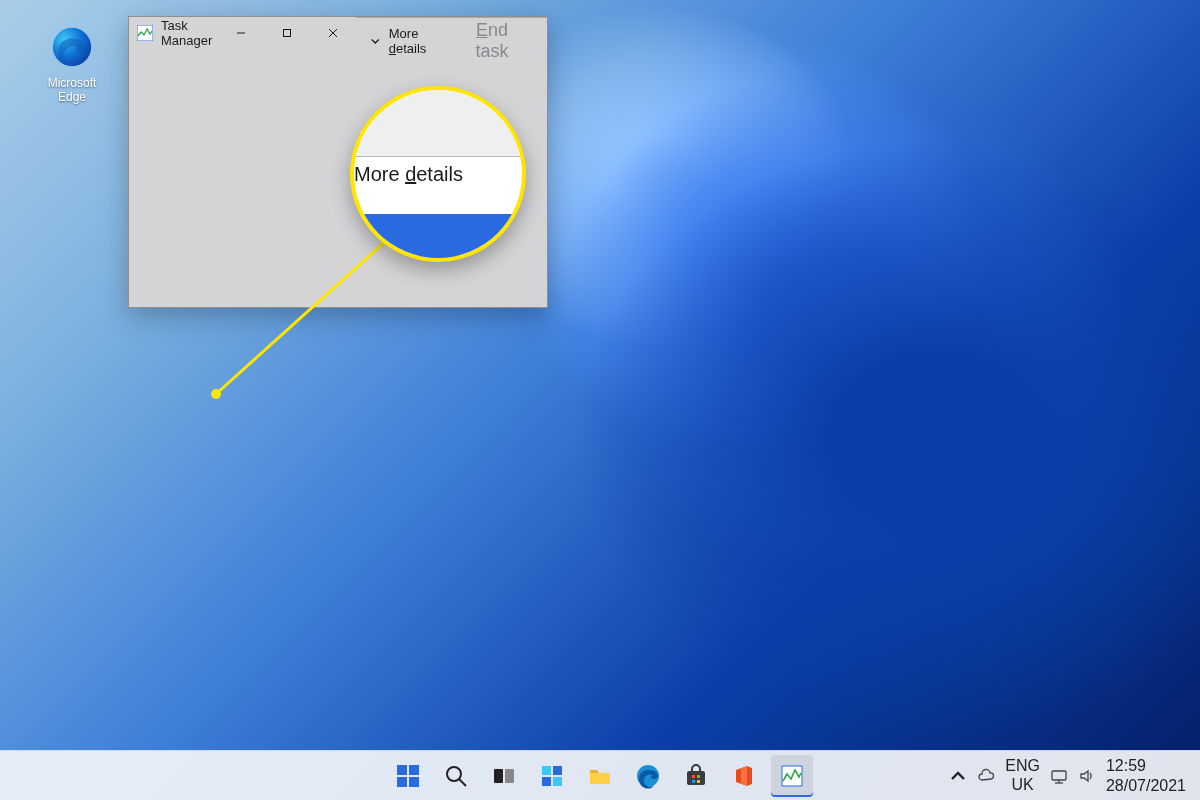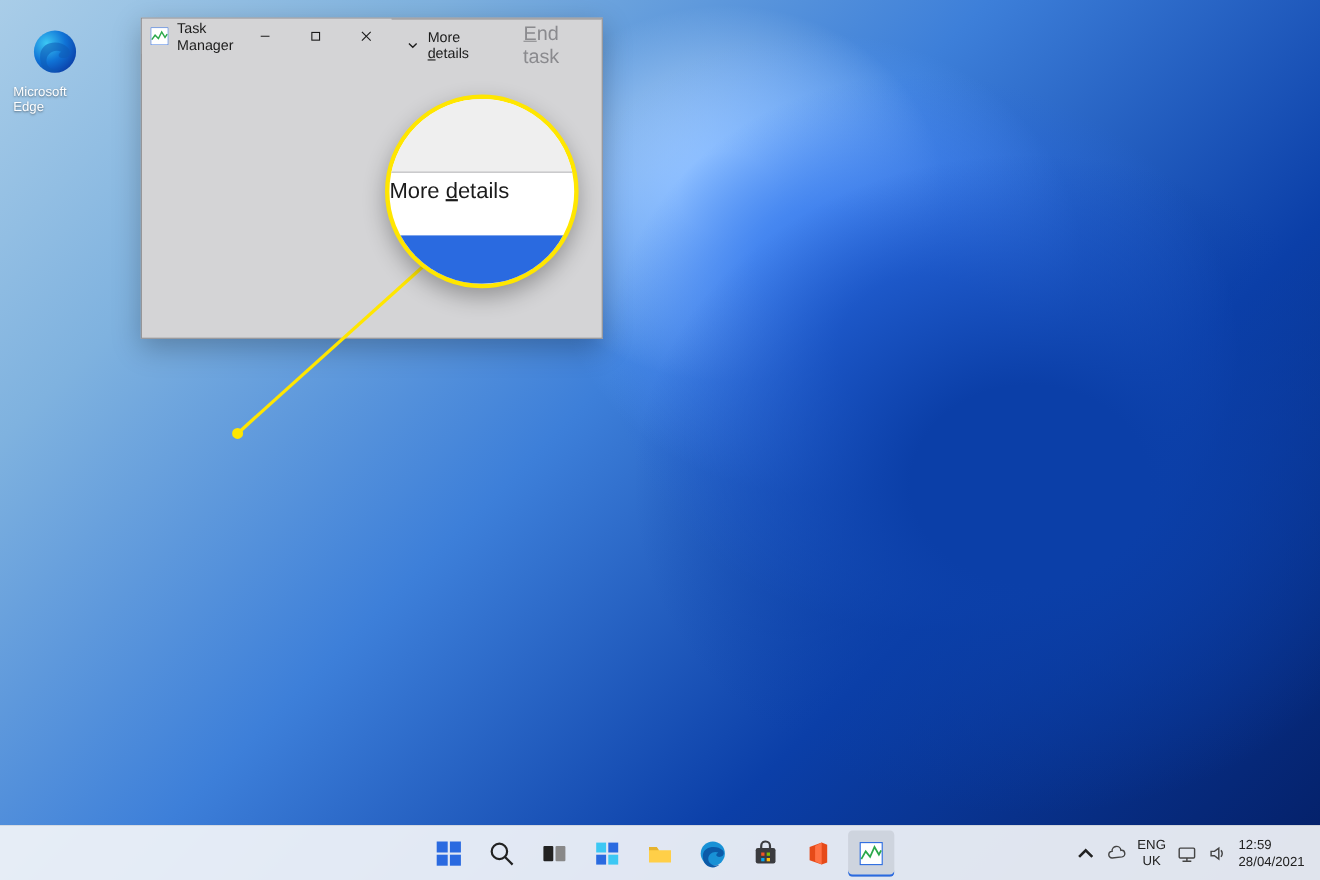--- a/index.html
+++ b/index.html
@@ -13,23 +13,23 @@
       radial-gradient(ellipse 600px 500px at 78% 55%, #0b3fa8 0%, #0b3fa8 18%, transparent 60%),
       radial-gradient(ellipse 520px 460px at 70% 40%, #2a6ae0 0%, #2a6ae0 15%, transparent 55%),
       radial-gradient(ellipse 480px 420px at 62% 30%, #5ea0ff 0%, #5ea0ff 12%, transparent 50%),
       radial-gradient(ellipse 440px 380px at 55% 22%, #b6d9ff 0%, #b6d9ff 10%, transparent 45%),
       linear-gradient(135deg, #a9cde8 0%, #7fb2df 20%, #3d7fd9 45%, #0b3fa8 70%, #041f66 100%);
   }
 
   
   .desktop-icon {
     position: absolute;
-    top: 24px; left: 12px;
+    top: 24px; left: 34px;
     width: 76px;
-    text-align: left;
+    text-align: center;
     color: #fff;
     font-size: 12px;
     text-shadow: 0 1px 2px rgba(0,0,0,.5);
     cursor: pointer;
   }
   .desktop-icon .glyph {
     width: 46px; height: 46px; margin: 0 auto 6px;
     display:flex; align-items:center; justify-content:center;
   }
 
@@ -135,21 +135,21 @@
     display:flex; align-items:center; justify-content:center;
     border-radius:4px; cursor:pointer;
   }
   .tb-item.active { background:rgba(0,0,0,.08); box-shadow: inset 0 -2px 0 #2a6ae0; }
   .tb-item svg, .tb-item .ico { width:26px; height:26px; }
 
   .tb-right {
     margin-left:auto;
     display:flex; align-items:center; gap:10px;
     padding-right:14px;
-    font-size:12px; color:#222;
+    font-size:16px; color:#222;
   }
   .tb-right .sys-icon { width:18px; height:18px; display:flex; align-items:center; justify-content:center; cursor:pointer;}
   .tb-right .lang { text-align:center; line-height:1.15; cursor:pointer;}
   .tb-right .clock { text-align:left; line-height:1.2; cursor:pointer;}
 </style>
 </head>
 <body>
 
 <div class="desktop">
 
@@ -321,18 +321,18 @@
           </svg>
       </div>
       <div class="sys-icon">
         <svg viewBox="0 0 18 18">
             <path d="M3 7h3l4-3v10l-4-3H3z" fill="none" stroke="#444" stroke-width="1.3"></path>
             <path d="M12 6a5 5 0 0 1 0 6" fill="none" stroke="#444" stroke-width="1.3"></path>
           </svg>
       </div>
       <div class="clock">
         <div>12:59</div>
-        <div>28/04/2021</div>
+        <div>28/07/2021</div>
       </div>
     </div>
   </div>
 
 </div>
 
 </body></html>

